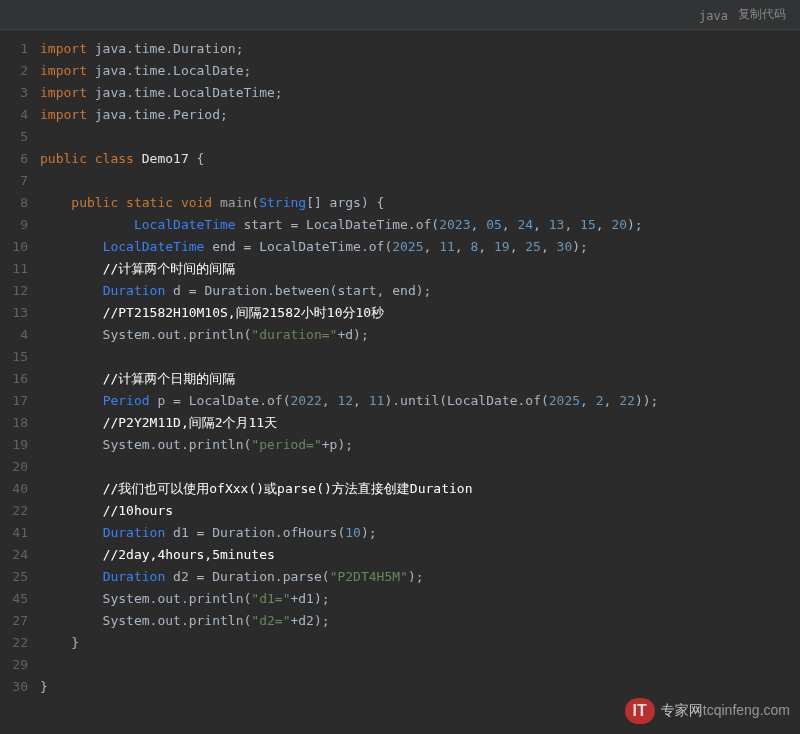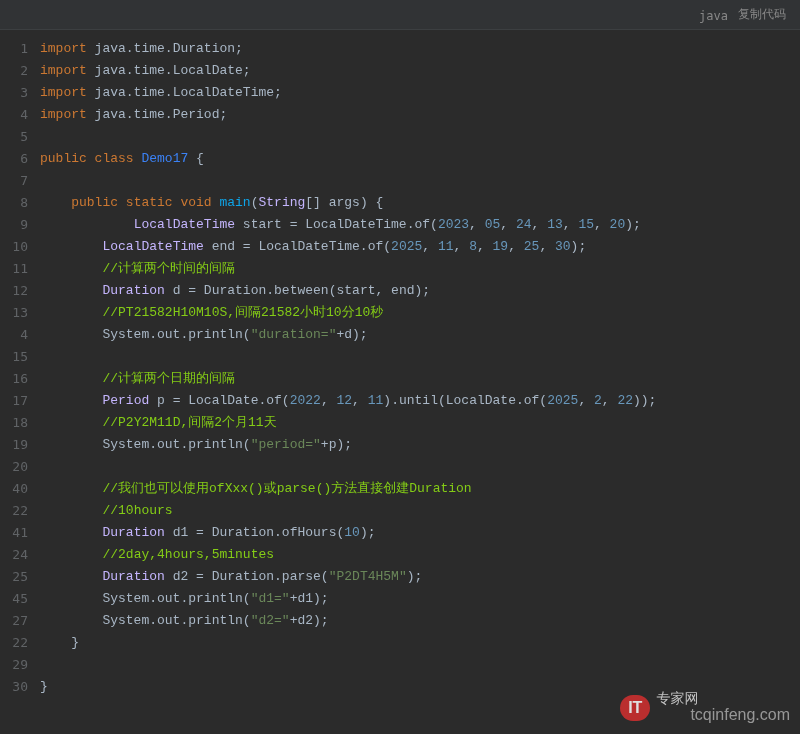--- a/index.html
+++ b/index.html
@@ -38,33 +38,32 @@
   text-align: right;
   padding-right: 12px;
   color: #606366;
   user-select: none;
   flex-shrink: 0;
 }
 .code-lines {
   flex: 1;
   white-space: pre;
   line-height: 22px;
-  font-family: Liberation Mono, monospace;
 }
 .gutter div, .code-lines > div {
   height: 22px;
   line-height: 22px;
 }
 .kw { color: #cc7832; }
-.cls { color: #3b82f6; }
-.type { color: #c4b5fd; }
-.method { color: #0ea5e9; }
+.cls { color: #e5e5e5; }
+.type { color: #3b82f6; }
+.method { color: #a3a3a3; }
 .str { color: #6a8759; }
 .num { color: #6897bb; text-align: right; }
-.comment { color: #84cc16; }
+.comment { color: #ffffff; }
 .plain { color: #a9b7c6; }
 .watermark {
   position: absolute;
   right: 10px;
   bottom: 10px;
   display: flex;
   align-items: center;
   gap: 6px;
   opacity: 0.85;
 }
@@ -75,27 +74,26 @@
   font-size: 16px;
   padding: 4px 8px;
   border-radius: 13px;
   font-family: sans-serif;
 }
 .watermark-text {
   color: #ddd;
   font-family: sans-serif;
   font-size: 14px;
   display: flex;
-  flex-direction: column;
   line-height: 1.1;
+  align-items: flex-end;
 }
 .watermark-text .sub {
-  font-size: 16px;
+  font-size: 14px;
   color: #aaa;
-  margin-left: 34px;
 }
 </style>
 </head>
 <body>
 
 <div class="code-container">
   <div class="header">
     <span>java</span>
     <span>复制代码</span>
   </div>

